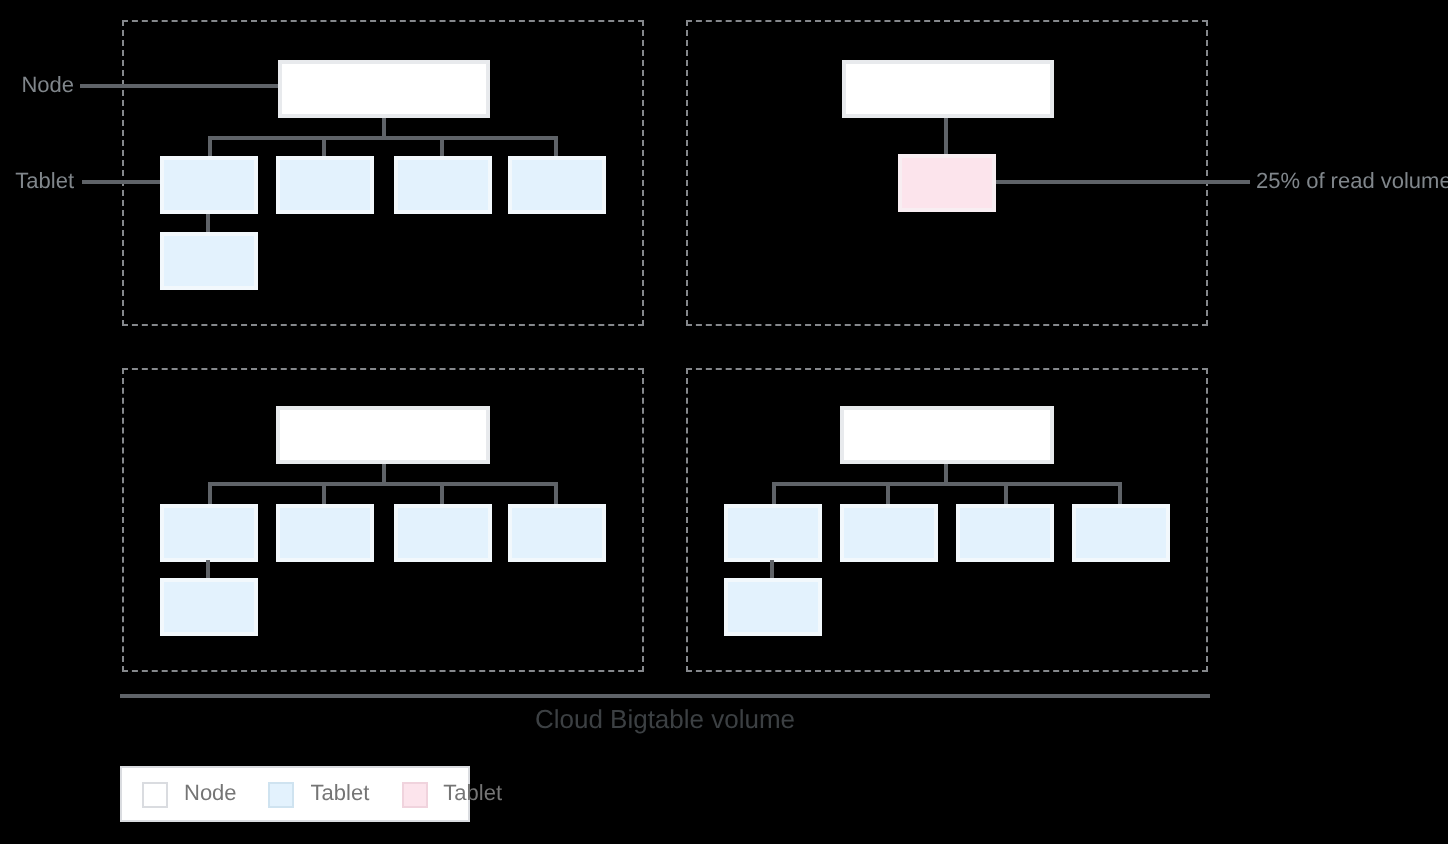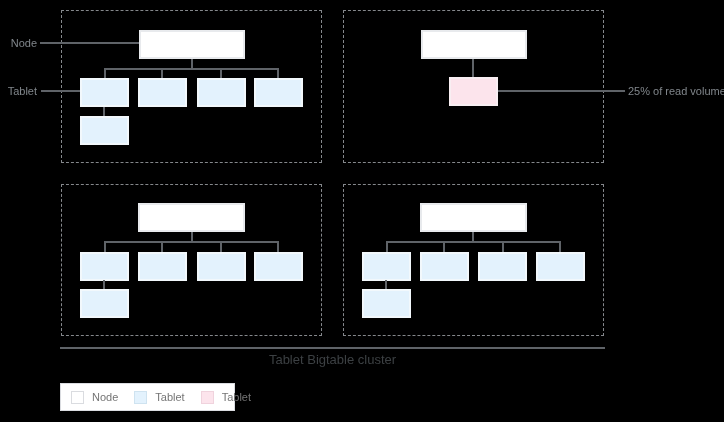--- a/index.html
+++ b/index.html
@@ -137,21 +137,21 @@
   <div class="tablet" style="left:536px; top:252px;"></div>
   <div class="line" style="left:385px; top:280px; width:2px; height:9px;"></div>
   <div class="tablet" style="left:362px; top:289px;"></div>
 
   <div class="callout" style="left:5px; top:37px; width:32px; text-align:right;">Node</div>
   <div class="line" style="left:40px; top:42px; width:99px; height:2px;"></div>
   <div class="callout" style="left:0px; top:85px; width:37px; text-align:right;">Tablet</div>
   <div class="line" style="left:41px; top:90px; width:39px; height:2px;"></div>
 
   <div class="line" style="left:60px; top:347px; width:545px; height:2px;"></div>
-  <div class="caption">Tablet Bigtable cluster</div>
+  <div class="caption">Cloud Bigtable volume</div>
 
   <div class="legend">
     <span class="swatch sw-node"></span>
     <span class="legend-label">Node</span>
     <span class="swatch sw-tablet"></span>
     <span class="legend-label">Tablet</span>
     <span class="swatch sw-hot"></span>
     <span class="legend-label">Tablet</span>
   </div>
 

